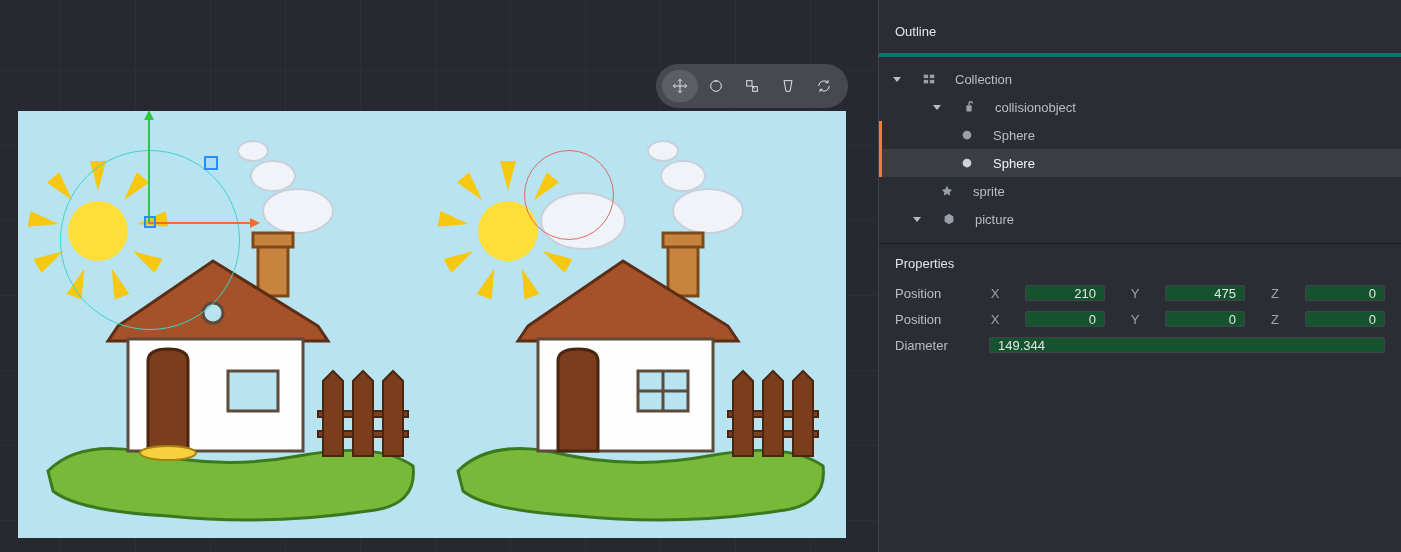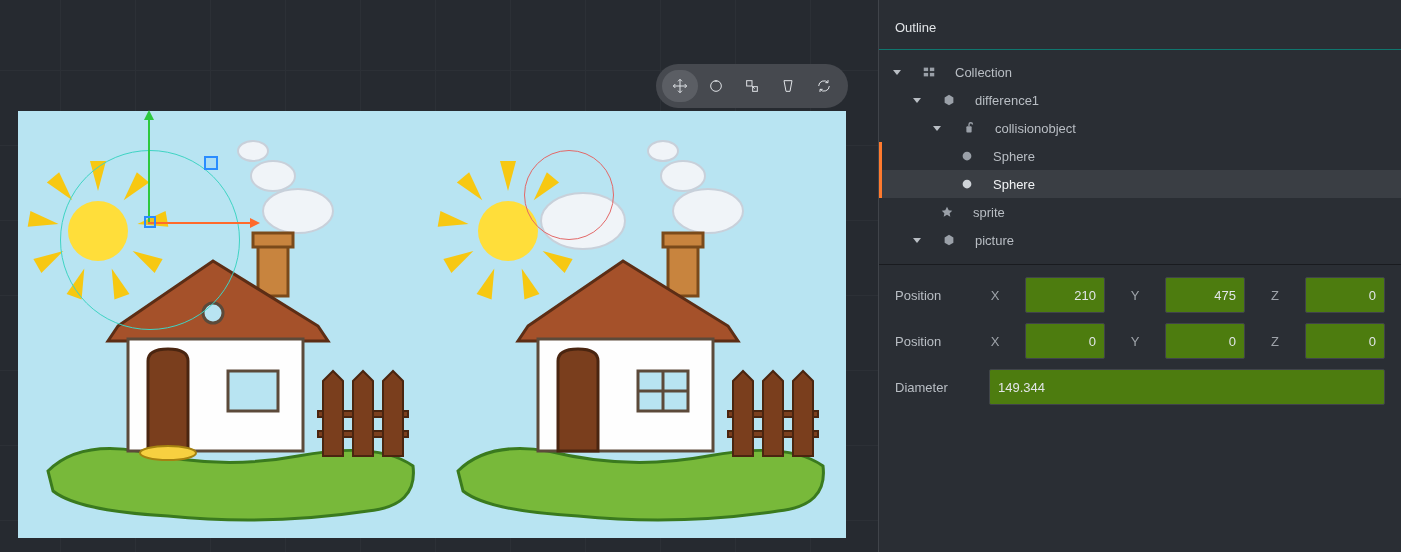--- a/index.html
+++ b/index.html
@@ -98,24 +98,25 @@
   .toolbar .btn.active { background:#5b5e64; }
   .toolbar .btn svg { width:16px; height:16px; stroke:#dfe2e6; fill:none; stroke-width:1.5; }
 
   .right {
     flex:1;
     display:flex;
     flex-direction:column;
     background:#2a2e34;
   }
   .panel-title {
-    padding: 20px 16px 14px 16px;
+    padding: 12px 16px 14px 16px;
     color:#e2e5e8;
     font-size:13px;
-    border-bottom:1px solid #0f766e;
+    border-bottom:4px solid #0f766e;
+    margin-top:12px;
   }
   .outline {
     padding: 8px 0 10px 0;
     border-bottom:1px solid #191b1f;
     flex: 0 0 auto;
   }
   .row {
     display:flex; align-items:center;
     height:28px;
     padding-left: 14px;
@@ -145,23 +146,23 @@
     padding: 12px 16px;
   }
   .props-title { color:#e2e5e8; margin-bottom:14px; font-size:13px; }
   .prow {
     display:flex; align-items:center; gap:24px;
     margin-bottom:10px;
   }
   .plabel { width:70px; color:#b9bec4; }
   .axlabel { width:12px; color:#9ea3a9; text-align:center; }
   .inp {
-    background:#4d7c0f;
+    background:#14532d;
     border:1px solid #40444a;
-    height:36px;
+    height:16px;
     color:#e2e5e8;
     padding:0 8px;
     text-align:right;
     font-size:13px;
     width:80px;
     border-radius:2px;
   }
   .inp.long { flex:1; text-align:left; }
 
   .grass { fill:#78b93a; stroke:#3a7a1e; stroke-width:3; }
@@ -317,75 +318,67 @@
       <span class="ico">
           <svg viewBox="0 0 16 16">
             <rect x="2" y="3" width="5" height="4" fill="#9aa0a8"></rect>
             <rect x="9" y="3" width="5" height="4" fill="#9aa0a8"></rect>
             <rect x="2" y="9" width="5" height="4" fill="#9aa0a8"></rect>
             <rect x="9" y="9" width="5" height="4" fill="#9aa0a8"></rect>
           </svg>
         </span>
       <span class="label">Collection</span>
     </div>
+    <div class="row" style="padding-left:54px">
+      <span class="caret"></span>
+      <span class="ico">
+          <svg viewBox="0 0 16 16">
+            <rect x="5" y="6" width="6" height="7" rx="1" fill="#9aa0a8"></rect>
+            <path d="M8 6V4a2 2 0 0 1 4 0" stroke="#9aa0a8" fill="none" stroke-width="1.5"></path>
+          </svg>
+        </span>
+      <span class="label">collisionobject</span>
+    </div>
+    <div class="row sel-sibling" style="padding-left:80px">
+      <span class="ico">
+          <svg viewBox="0 0 16 16">
+            <circle cx="8" cy="8" r="5" fill="#9aa0a8"></circle>
+          </svg>
+        </span>
+      <span class="label">Sphere</span>
+    </div>
+    <div class="row selected" style="padding-left:80px">
+      <span class="ico">
+          <svg viewBox="0 0 16 16">
+            <circle cx="8" cy="8" r="5" fill="#cfd3d8"></circle>
+          </svg>
+        </span>
+      <span class="label">Sphere</span>
+    </div>
+    <div class="row" style="padding-left:60px">
+      <span class="ico">
+          <svg viewBox="0 0 16 16">
+            <path d="M8 2l2 4 4 .5-3 3 .8 4L8 11l-3.8 2.5.8-4-3-3L6 6z" fill="#9aa0a8"></path>
+          </svg>
+        </span>
+      <span class="label">sprite</span>
+    </div>
     <div class="row" style="padding-left:34px">
       <span class="caret"></span>
       <span class="ico">
           <svg viewBox="0 0 16 16">
             <path d="M8 2l5 3v6l-5 3-5-3V5z" fill="#9aa0a8"></path>
           </svg>
         </span>
-      <span class="label">difference1</span>
-    </div>
-    <div class="row" style="padding-left:54px">
-      <span class="caret"></span>
-      <span class="ico">
-          <svg viewBox="0 0 16 16">
-            <rect x="5" y="6" width="6" height="7" rx="1" fill="#9aa0a8"></rect>
-            <path d="M8 6V4a2 2 0 0 1 4 0" stroke="#9aa0a8" fill="none" stroke-width="1.5"></path>
-          </svg>
-        </span>
-      <span class="label">collisionobject</span>
-    </div>
-    <div class="row sel-sibling" style="padding-left:80px">
-      <span class="ico">
-          <svg viewBox="0 0 16 16">
-            <circle cx="8" cy="8" r="5" fill="#9aa0a8"></circle>
-          </svg>
-        </span>
-      <span class="label">Sphere</span>
-    </div>
-    <div class="row selected" style="padding-left:80px">
-      <span class="ico">
-          <svg viewBox="0 0 16 16">
-            <circle cx="8" cy="8" r="5" fill="#cfd3d8"></circle>
-          </svg>
-        </span>
-      <span class="label">Sphere</span>
-    </div>
-    <div class="row" style="padding-left:60px">
-      <span class="ico">
-          <svg viewBox="0 0 16 16">
-            <path d="M8 2l2 4 4 .5-3 3 .8 4L8 11l-3.8 2.5.8-4-3-3L6 6z" fill="#9aa0a8"></path>
-          </svg>
-        </span>
-      <span class="label">sprite</span>
-    </div>
-    <div class="row" style="padding-left:34px">
-      <span class="caret"></span>
-      <span class="ico">
-          <svg viewBox="0 0 16 16">
-            <path d="M8 2l5 3v6l-5 3-5-3V5z" fill="#9aa0a8"></path>
-          </svg>
-        </span>
       <span class="label">picture</span>
     </div>
   </div>
 
   <div class="props">
+    <div class="props-title">Properties</div>
 
     <div class="prow">
       <div class="plabel">Position</div>
       <div class="axlabel">X</div>
       <input class="inp" value="210" style="">
       <div class="axlabel">Y</div>
       <input class="inp" value="475" style="">
       <div class="axlabel">Z</div>
       <input class="inp" value="0" style="">
     </div>

